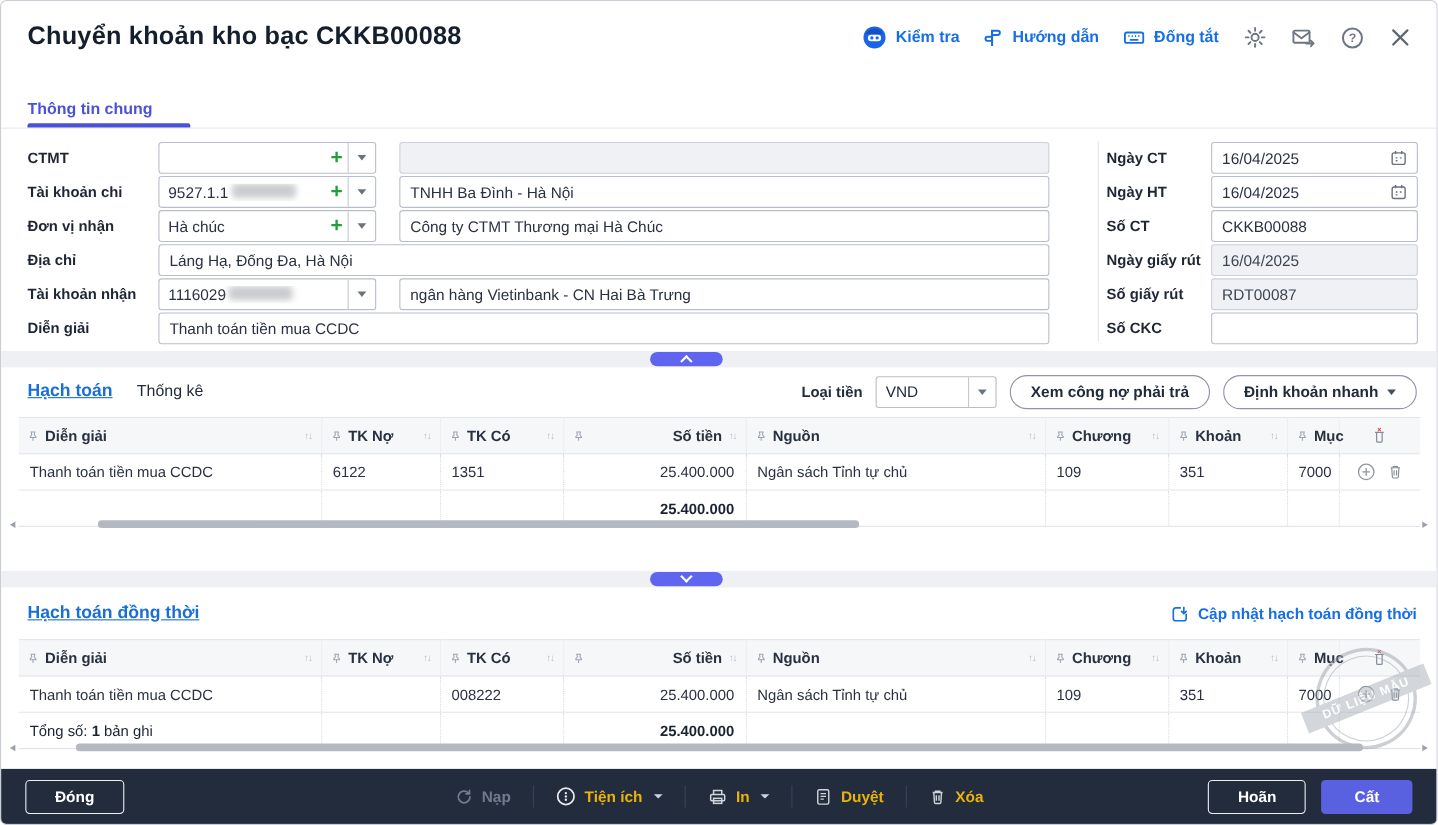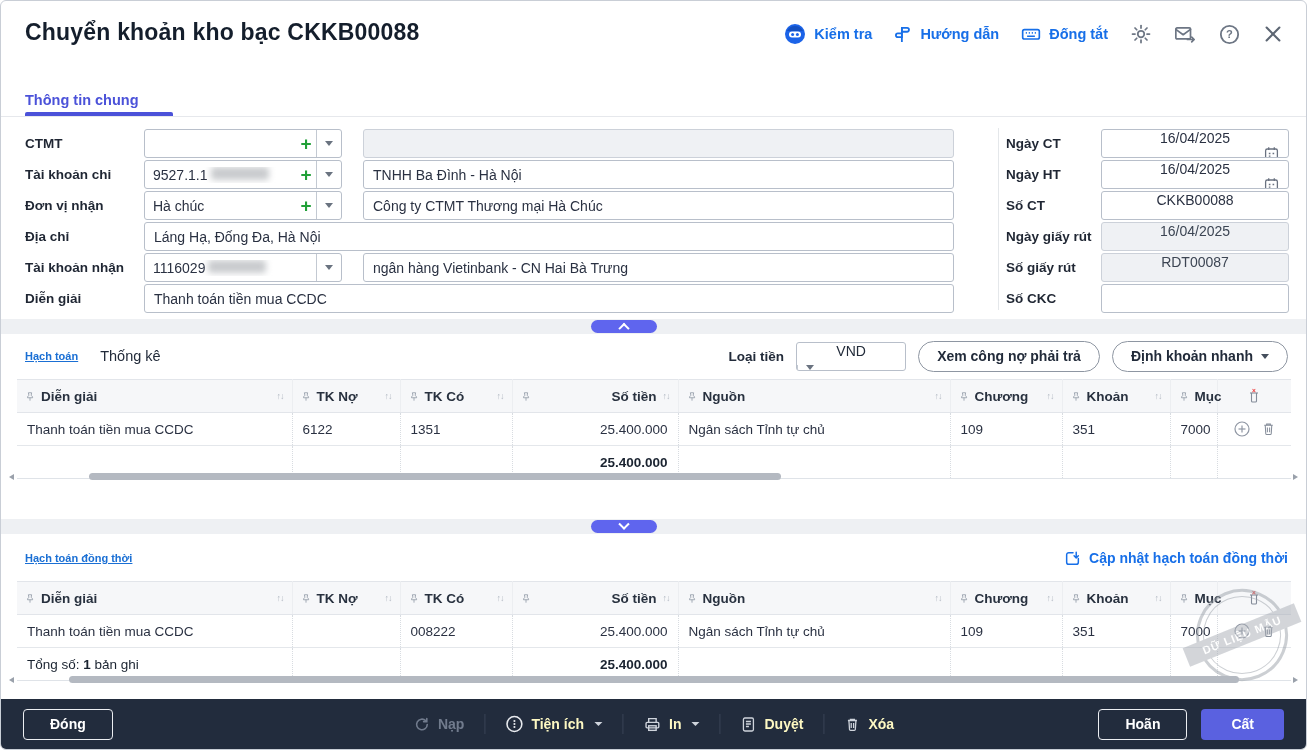--- a/index.html
+++ b/index.html
@@ -29,39 +29,39 @@
   .combo .cval { flex:1; padding:0 8px; overflow:hidden; white-space:nowrap; }
   .combo .plus { width:20px; color:#21a038; font-size:19px; font-weight:bold; text-align:center; line-height:26px; cursor:pointer; }
   .combo .caret-box { width:25px; align-self:stretch; border-left:1px solid #c3c9d2; display:flex; align-items:center; justify-content:center; cursor:pointer; }
   .caret { width:0; height:0; border-left:4.5px solid transparent; border-right:4.5px solid transparent; border-top:5px solid #6a7380; }
   .sec-field { margin-left:21px; width:591px; }
   .wide-field { width:810px; }
   .redact { display:inline-block; width:58px; height:13px; margin-left:3px; border-radius:3px; background:#c9cbce; filter:blur(3px); }
   .v-divider { position:absolute; left:997px; top:10px; height:182px; border-left:1px solid #e4e7ea; }
   .rform-row { position:absolute; left:1005px; height:29px; display:flex; align-items:center; }
   .rlabel { width:95px; font-size:13.5px; font-weight:bold; color:#1f2633; }
-  .rfield { width:188px;flex-direction:column; }
+  .rfield { width:188px; }
   .cal-ico { margin-left:auto; color:#6a7280; display:flex; }
 
   
   .band { position:absolute; left:0; right:0; height:15px; background:#eef0f3; }
   .pill { position:absolute; left:590px; top:1px; width:66px; height:13px; background:#5f65ee; border-radius:7px; display:flex; align-items:center; justify-content:center; cursor:pointer; }
   .chev { width:8px; height:8px; border:2px solid #fff; border-right:none; border-bottom:none; }
   .chev.up { transform:rotate(45deg) translate(1px,1px); }
   .chev.down { transform:rotate(225deg) translate(2px,2px); }
 
   
   .sec1 { position:absolute; top:333px; left:0; right:0; height:185px; }
   .sec2 { position:absolute; top:533px; left:0; right:0; height:167px; }
   .toolbar { position:absolute; top:6px; left:24px; right:18px; height:32px; display:flex; align-items:center; }
-  .seclink { font-size:11px; font-weight:bold; color:#1a6fd4; text-decoration:underline; cursor:pointer; }
+  .seclink { font-size:16px; font-weight:bold; color:#1a6fd4; text-decoration:underline; cursor:pointer; }
   .sectab2 { margin-left:22px; font-size:14.5px; color:#222b3a; cursor:pointer; }
   .tb-right { margin-left:auto; display:flex; align-items:center; gap:12px; }
   .cur-label { font-size:13.5px; font-weight:bold; }
-  .select { width:110px; height:29px; border:1px solid #b8bfca; border-radius:3px; display:flex; align-items:center; cursor:pointer;flex-direction:column; }
+  .select { width:110px; height:29px; border:1px solid #b8bfca; border-radius:3px; display:flex; align-items:center; cursor:pointer; }
   .select .sval { flex:1; padding:0 8px; font-size:14px; }
   .select .caret-box { width:25px; align-self:stretch; border-left:1px solid #c3c9d2; display:flex; align-items:center; justify-content:center; }
   .pill-btn { height:31px; border:1px solid #8e96a2; border-radius:16px; background:#fff; padding:0 18px; font-size:14px; font-weight:bold; color:#222b3a; display:flex; align-items:center; gap:8px; cursor:pointer; font-family:"Liberation Sans",sans-serif; }
 
   table.grid { position:absolute; left:16px; width:1274px; border-collapse:collapse; table-layout:fixed; font-size:13.5px; }
   .t1 { top:45px; } .t2 { top:47px; }
   .grid th { background:#f6f7f9; border-top:1px solid #e2e5ea; border-bottom:1px solid #e2e5ea; height:33px; font-size:13.5px; font-weight:bold; color:#28313f; padding:0 8px; }
   .grid td { height:33px; border-bottom:1px solid #e4e7eb; padding:0 10px; color:#2a3142; white-space:nowrap; overflow:hidden; background:#fff; }
   .grid th:not(:last-child){ border-right:1px solid #eceef1; }
   .grid td:not(:last-child){ border-right:1px dotted #d8dce1; }
@@ -82,21 +82,21 @@
   
   .stamp { position:absolute; left:1195px; top:55px; width:92px; height:92px; transform:rotate(-22deg); opacity:.5; pointer-events:none; }
   .stamp .c1 { position:absolute; inset:0; border:3px solid #9aa0a8; border-radius:50%; }
   .stamp .c2 { position:absolute; inset:7px; border:1.5px solid #9aa0a8; border-radius:50%; }
   .stamp .ribbon { position:absolute; left:-14px; top:36px; width:120px; height:20px; background:#a8adb5; display:flex; align-items:center; justify-content:center; font-size:11px; font-weight:bold; color:#fff; letter-spacing:1px; }
 
   
   .foot { position:absolute; bottom:0; left:0; right:0; height:50px; background:#222c3d; display:flex; align-items:center; padding:0 22px; }
   .btn-outline { height:31px; padding:0 26px; border:1px solid #eceef2; border-radius:4px; background:transparent; color:#fff; font-size:14px; font-weight:bold; cursor:pointer; font-family:"Liberation Sans",sans-serif; }
   .foot-center { position:absolute; left:50%; transform:translateX(-50%); display:flex; align-items:center; gap:20px; }
-  .foot-item { display:flex; align-items:center; gap:8px; font-size:14px; font-weight:bold; color:#fef9c3; cursor:pointer; }
+  .foot-item { display:flex; align-items:center; gap:8px; font-size:14px; font-weight:bold; color:#eab308; cursor:pointer; }
   .foot-item.muted { color:#717b8d; cursor:default; }
   .fdivider { width:1px; height:20px; background:#3a4456; }
   .caret-w { width:0; height:0; border-left:4px solid transparent; border-right:4px solid transparent; border-top:4.5px solid #cfd4dc; margin-left:2px; }
   .foot-right { margin-left:auto; display:flex; align-items:center; gap:14px; }
   .btn-save { height:31px; padding:0 30px; border:none; border-radius:4px; background:#5a61e0; color:#fff; font-size:14px; font-weight:bold; cursor:pointer; font-family:"Liberation Sans",sans-serif; }
 
   svg { display:block; }
 </style>
 </head>
 <body>

